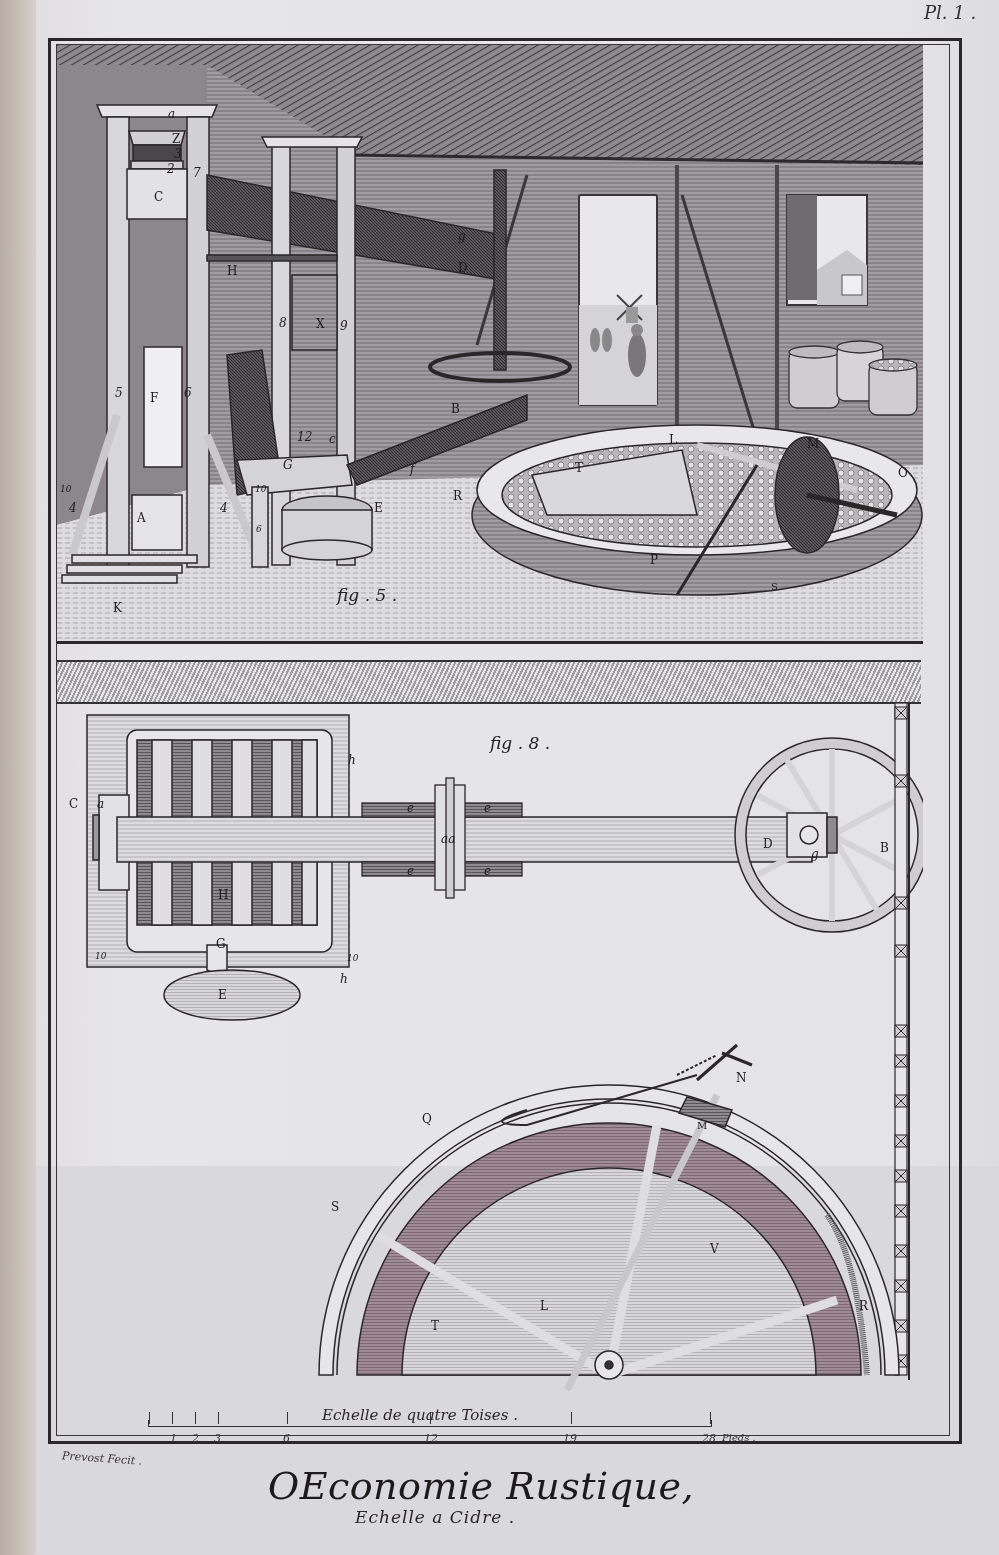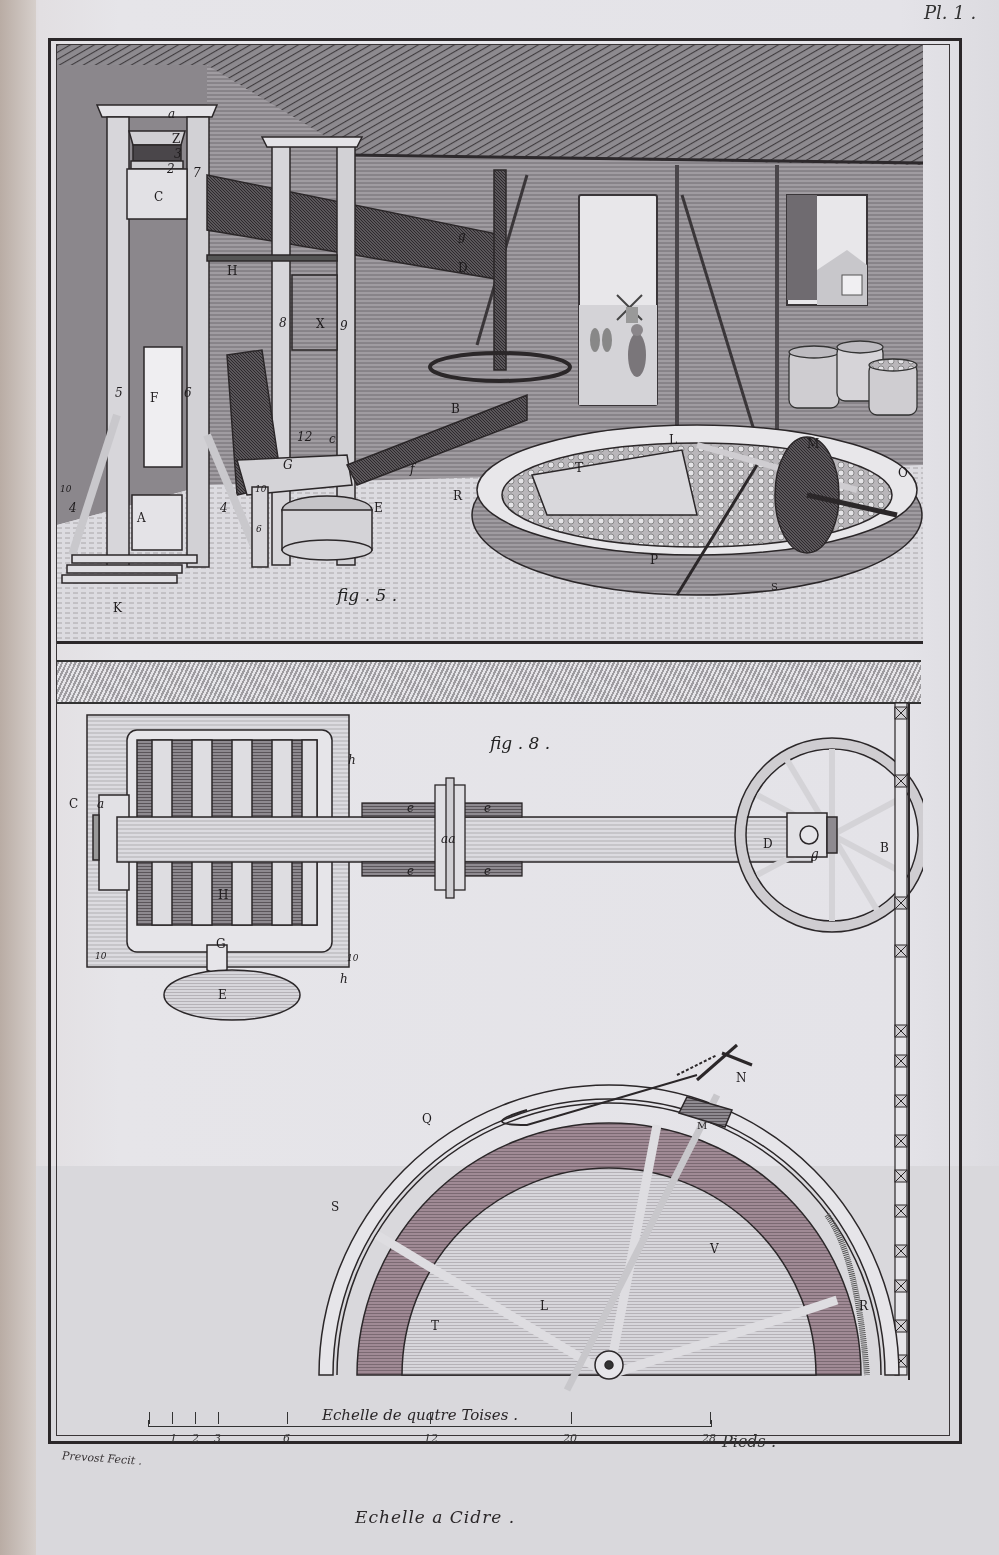--- a/index.html
+++ b/index.html
@@ -16,21 +16,21 @@
   .fig2{position:absolute;left:57px;top:655px;width:866px;height:780px;}
   .divider-band{position:absolute;left:57px;top:660px;width:864px;height:40px;border-top:2px solid #333;border-bottom:2px solid #333;
      background:repeating-linear-gradient(115deg,#9e9ca0 0 2px,#e6e5e9 2px 4px);}
   .lbl{position:absolute;font-size:12px;color:#1e1b1d;line-height:1;}
   .lbl.it{font-style:italic;}
   .fig-caption{position:absolute;font-style:italic;font-size:17px;color:#222;}
   .scale-title{position:absolute;left:322px;top:1406px;font-style:italic;font-size:15px;color:#2a2628;}
   .scale-bar{position:absolute;left:148px;top:1420px;width:562px;height:6px;border:1px solid #333;border-top:none;}
   .tick{position:absolute;top:-8px;width:1px;height:12px;background:#333;}
   .scale-num{position:absolute;top:1432px;font-style:italic;font-size:11px;color:#333;}
-  .unit{position:absolute;left:722px;top:1432px;font-style:italic;font-size:16px;color:#333;}
+  .unit{position:absolute;left:722px;top:1432px;font-style:italic;font-size:10px;color:#333;}
   .engraver{position:absolute;left:62px;top:1452px;font-style:italic;font-size:11px;color:#3a3537;transform:rotate(4deg);}
   .title{position:absolute;left:268px;top:1464px;font-style:italic;font-size:38px;color:#1d1a1c;letter-spacing:0.5px;}
   .subtitle{position:absolute;left:355px;top:1507px;font-style:italic;font-size:17px;color:#2a2628;letter-spacing:1px;}
   svg{position:absolute;left:0;top:0;}
 </style>
 </head>
 <body>
 
 <div class="page">
   <div class="gutter"></div>
@@ -375,19 +375,20 @@
     <div class="tick" style="left:138px"></div>
     <div class="tick" style="left:281px"></div>
     <div class="tick" style="left:422px"></div>
     <div class="tick" style="left:561px"></div>
   </div>
   <span class="scale-num" style="left:170px">1</span>
   <span class="scale-num" style="left:192px">2</span>
   <span class="scale-num" style="left:214px">3</span>
   <span class="scale-num" style="left:283px">6</span>
   <span class="scale-num" style="left:424px">12</span>
-  <span class="scale-num" style="left:563px">20</span>
+  <span class="scale-num" style="left:563px">19</span>
   <span class="scale-num" style="left:702px">28</span>
   <span class="unit">Pieds .</span>
 
   <div class="engraver">Prevost Fecit .</div>
+  <div class="title">OEconomie Rustique,</div>
   <div class="subtitle">Echelle a Cidre .</div>
 </div>
 
 </body></html>

